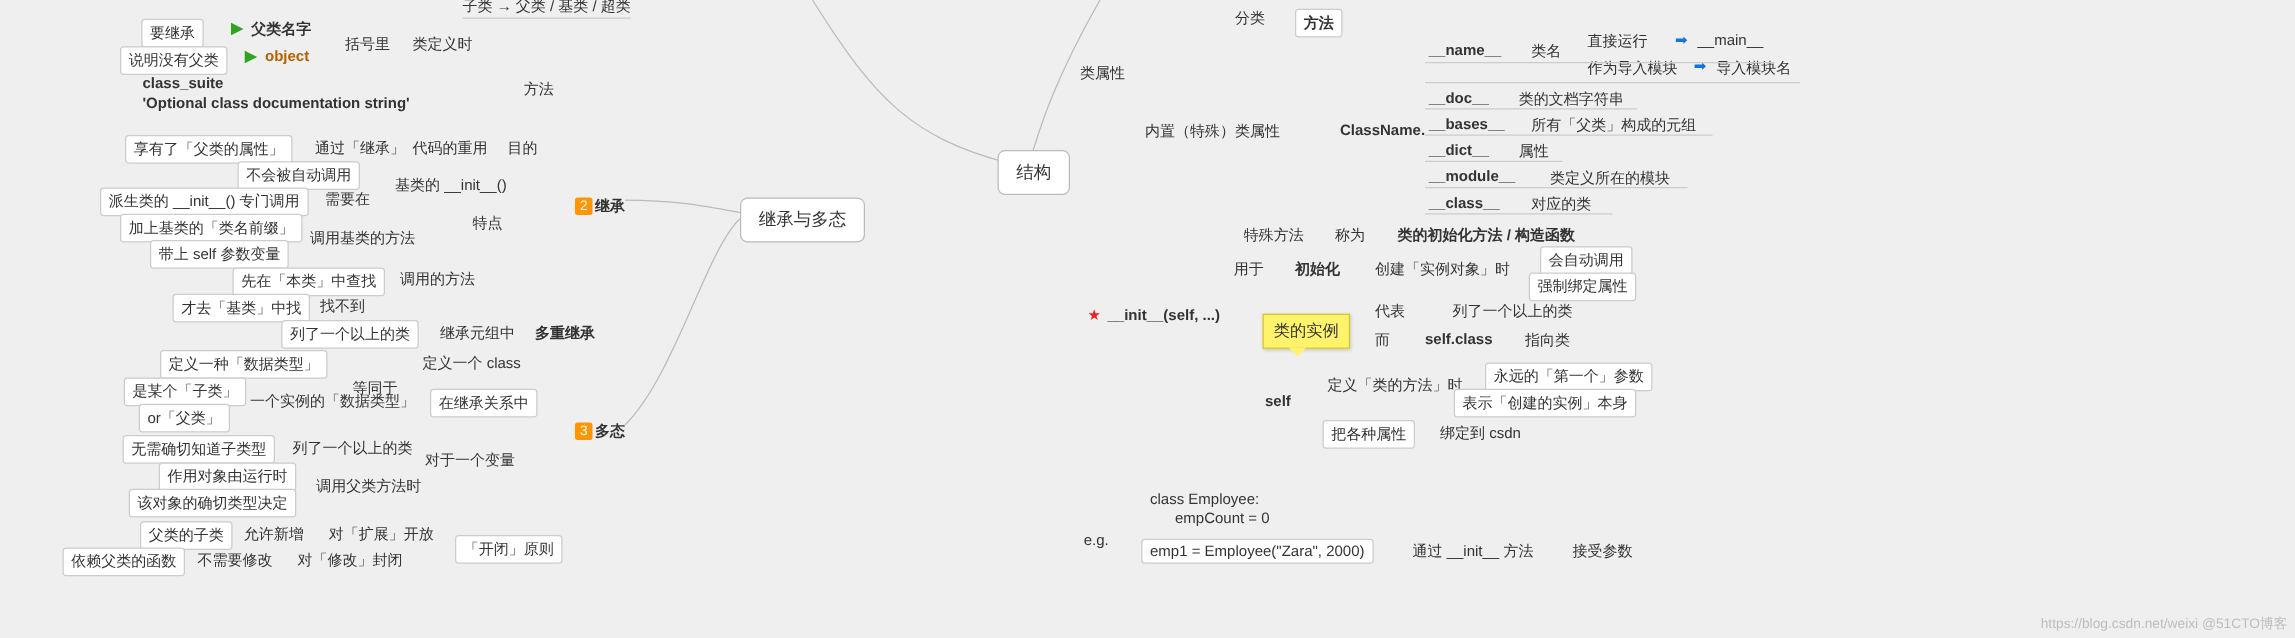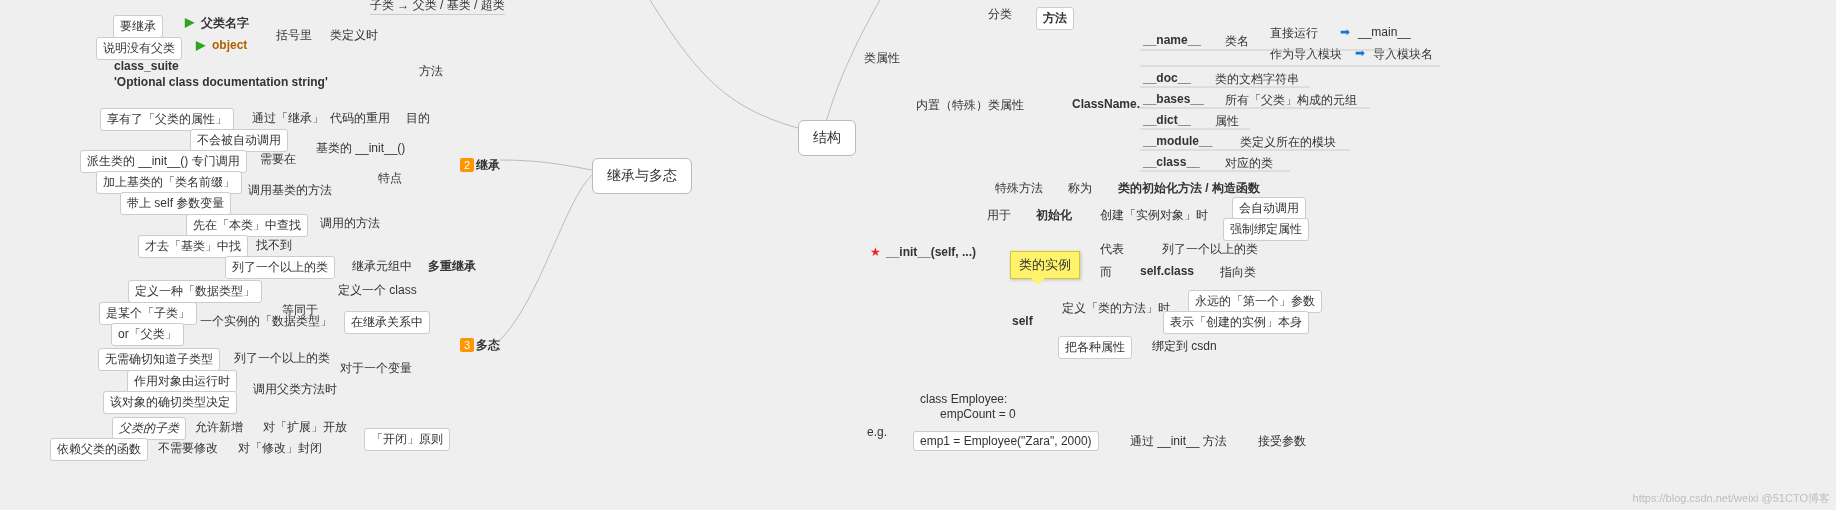--- a/index.html
+++ b/index.html
@@ -151,21 +151,21 @@
 <div class="noborder" style="left:234px; top:350px;"><span>列了一个以上的类</span></div>
 <div class="noborder" style="left:340px; top:360px;"><span>对于一个变量</span></div>
 
 <span class="orange-box" style="left:460px; top:338px;"><span>3</span></span>
 <div class="noborder bold" style="left:476px; top:337px;"><span>多态</span></div>
 
 <div class="box" style="left:127px; top:370px;"><span>作用对象由运行时</span></div>
 <div class="box" style="left:103px; top:391px;"><span>该对象的确切类型决定</span></div>
 <div class="noborder" style="left:253px; top:381px;"><span>调用父类方法时</span></div>
 
-<div class="box" style="left:112px; top:417px;font-style:italic;"><span>父类的子类</span></div>
+<div class="box" style="left:112px; top:417px;"><span>父类的子类</span></div>
 <div class="noborder" style="left:195px; top:419px;"><span>允许新增</span></div>
 <div class="noborder" style="left:263px; top:419px;"><span>对「扩展」开放</span></div>
 
 <div class="box" style="left:50px; top:438px;"><span>依赖父类的函数</span></div>
 <div class="noborder" style="left:158px; top:440px;"><span>不需要修改</span></div>
 <div class="noborder" style="left:238px; top:440px;"><span>对「修改」封闭</span></div>
 <div class="box" style="left:364px; top:428px;"><span>「开闭」原则</span></div>
 
 <div class="noborder" style="left:988px; top:6px;"><span>分类</span></div>
 <div class="box bold" style="left:1036px; top:7px;"><span>方法</span></div>

